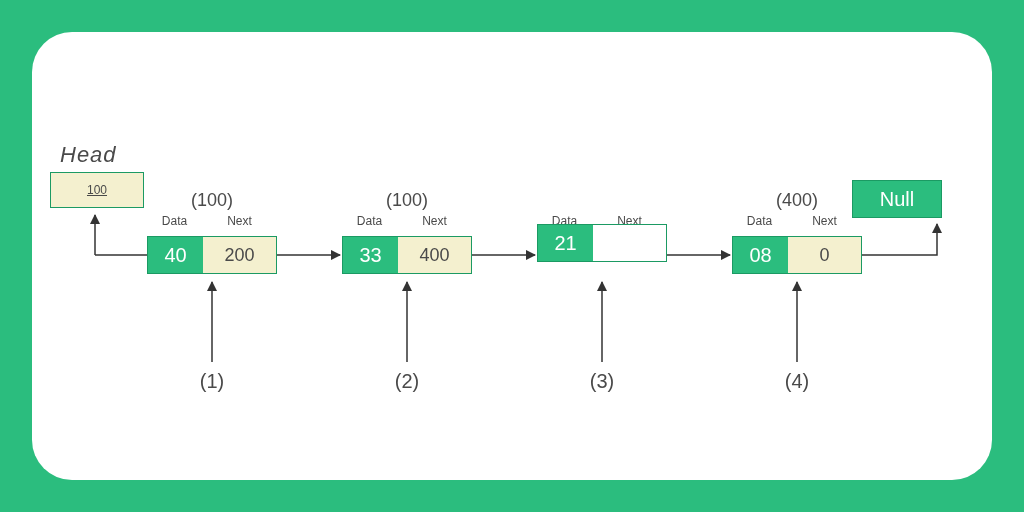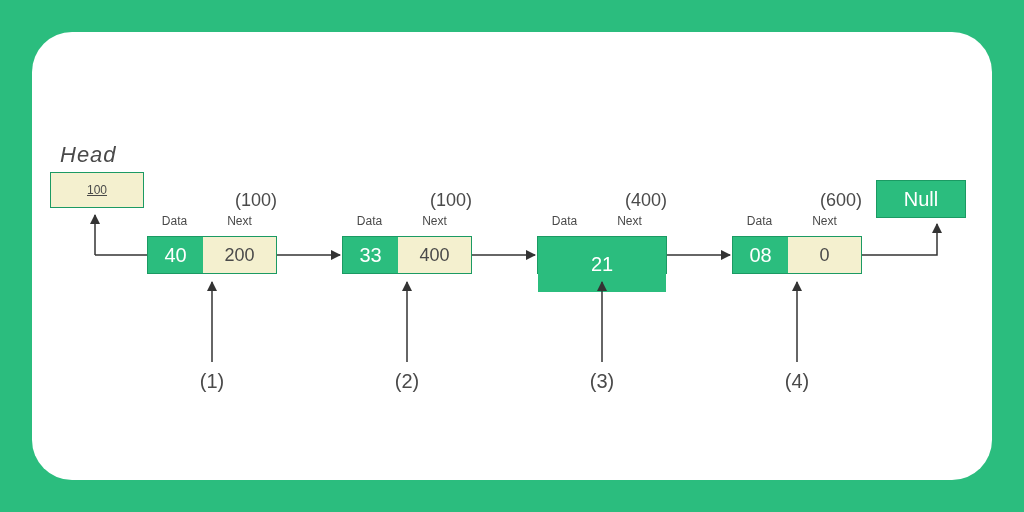--- a/index.html
+++ b/index.html
@@ -35,21 +35,21 @@
     width:94px;height:36px;
     background:var(--cream);
     border:1px solid var(--green-dark);
     display:flex;align-items:center;justify-content:center;
     font-size:12px;
     text-decoration:underline;
   }
   .addr-label{
     position:absolute;
     font-size:18px;
-    text-align:right;
+    text-align:center;
     width:130px;
   }
   .field-labels{
     position:absolute;
     width:130px;
     display:flex;
     font-size:12px;
   }
   .field-labels .d{flex:0 0 55px;text-align:center;}
   .field-labels .n{flex:1;text-align:center;}
@@ -118,42 +118,41 @@
   <div class="field-labels" style="left:310px;top:182px;">
     <span class="d">Data</span>
     <span class="n">Next</span>
   </div>
   <div class="node" style="left:310px;top:204px;">
     <div class="data">33</div>
     <div class="next">400</div>
   </div>
   <div class="idx-label" style="left:355px;top:338px;">(2)</div>
 
-  <div class="addr-label" style="left:505px;top:158px;">(400)</div>
   <div class="field-labels" style="left:505px;top:182px;">
     <span class="d">Data</span>
     <span class="n">Next</span>
   </div>
-  <div class="node" style="left:505px;top:204px;flex-direction:column;">
+  <div class="node" style="left:505px;top:192px;">
     <div class="data">21</div>
   </div>
   <div class="idx-label" style="left:550px;top:338px;">(3)</div>
 
-  <div class="addr-label" style="left:700px;top:158px;">(600)</div>
+  <div class="addr-label" style="left:700px;top:158px;">(400)</div>
   <div class="field-labels" style="left:700px;top:182px;">
     <span class="d">Data</span>
     <span class="n">Next</span>
   </div>
   <div class="node" style="left:700px;top:204px;">
     <div class="data">08</div>
     <div class="next">0</div>
   </div>
   <div class="idx-label" style="left:745px;top:338px;">(4)</div>
 
-  <div class="null-box" style="left:844px;top:148px;">
+  <div class="null-box" style="left:820px;top:148px;">
     <span>Null</span>
   </div>
 
   <svg class="wires" viewBox="0 0 960 448">
     <defs>
       <marker id="ah" viewBox="0 0 10 10" refX="9" refY="5" markerWidth="7" markerHeight="7" orient="auto-start-reverse">
         <path d="M0,0 L10,5 L0,10 z" fill="#333"></path>
       </marker>
     </defs>
 

